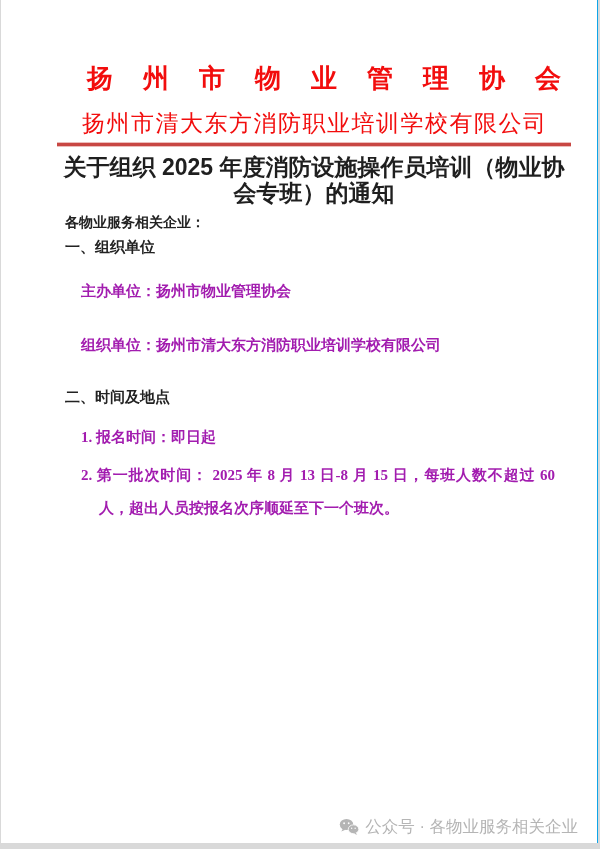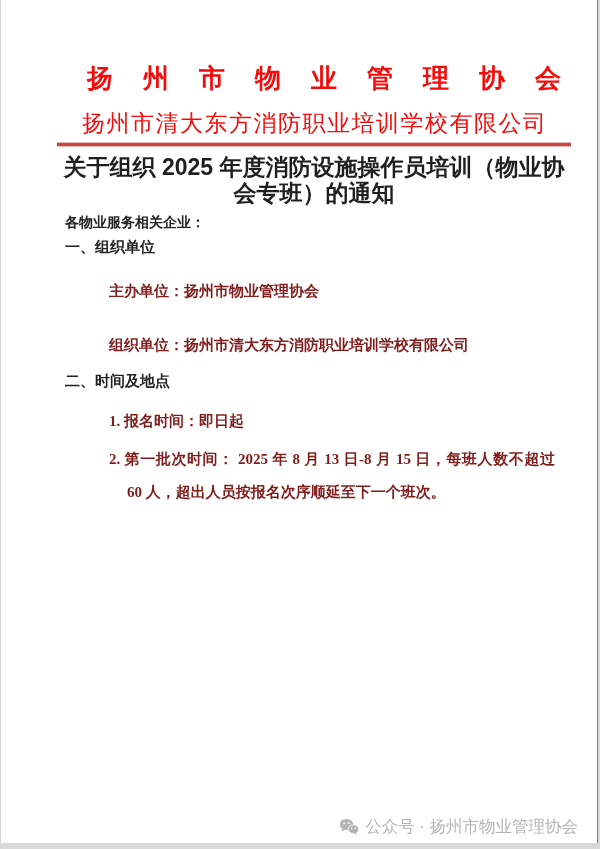--- a/index.html
+++ b/index.html
@@ -83,27 +83,27 @@
   }
   .sec-heading{
     font-family:"Liberation Sans","DejaVu Sans",sans-serif;
     font-weight:bold;
     font-size:15px;
     line-height:17px;
     color:#222;
     margin-left:8px;
   }
   .sec1-heading{margin-top:8px;}
-  .sec2-heading{margin-top:18px;}
+  .sec2-heading{margin-top:34px;}
   .item{
     font-weight:bold;
     font-size:15px;
     line-height:17px;
-    color:#7f1d1d;
-    margin-left:52px;
+    color:#a21caf;
+    margin-left:24px;
   }
   .item-host{margin-top:28px;}
   .item-undertaker{margin-top:37px;}
   .item-signup{margin-top:24px;}
   .item-batch{
     margin-top:13px;
     margin-right:16px;
     line-height:33px;
     padding-left:18px;
     text-indent:-18px;
@@ -161,16 +161,16 @@
         <ellipse cx="15" cy="13" rx="13.5" ry="11" fill="currentColor"></ellipse>
         <path d="M8 21 L4.5 27 L13 23.5 Z" fill="currentColor"></path>
         <circle cx="10.2" cy="10.5" r="1.8" fill="#ffffff"></circle>
         <circle cx="19.4" cy="10.5" r="1.8" fill="#ffffff"></circle>
         <ellipse cx="29" cy="22.5" rx="10.5" ry="8.8" fill="currentColor" stroke="#ffffff" stroke-width="1.6"></ellipse>
         <path d="M33.5 29.5 L36.5 33.5 L30 31.5 Z" fill="currentColor"></path>
         <circle cx="25.3" cy="20.6" r="1.4" fill="#ffffff"></circle>
         <circle cx="32.3" cy="20.6" r="1.4" fill="#ffffff"></circle>
       </svg>
     </span>
-    <span>公众号 · 扬州市物业管理协会</span>
+    <span>公众号 · 各物业服务相关企业</span>
   </div>
 
 </div>
 
 </body></html>

